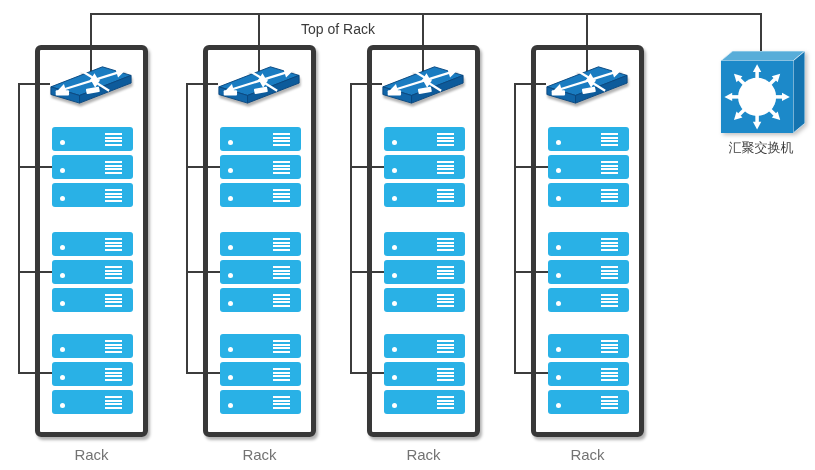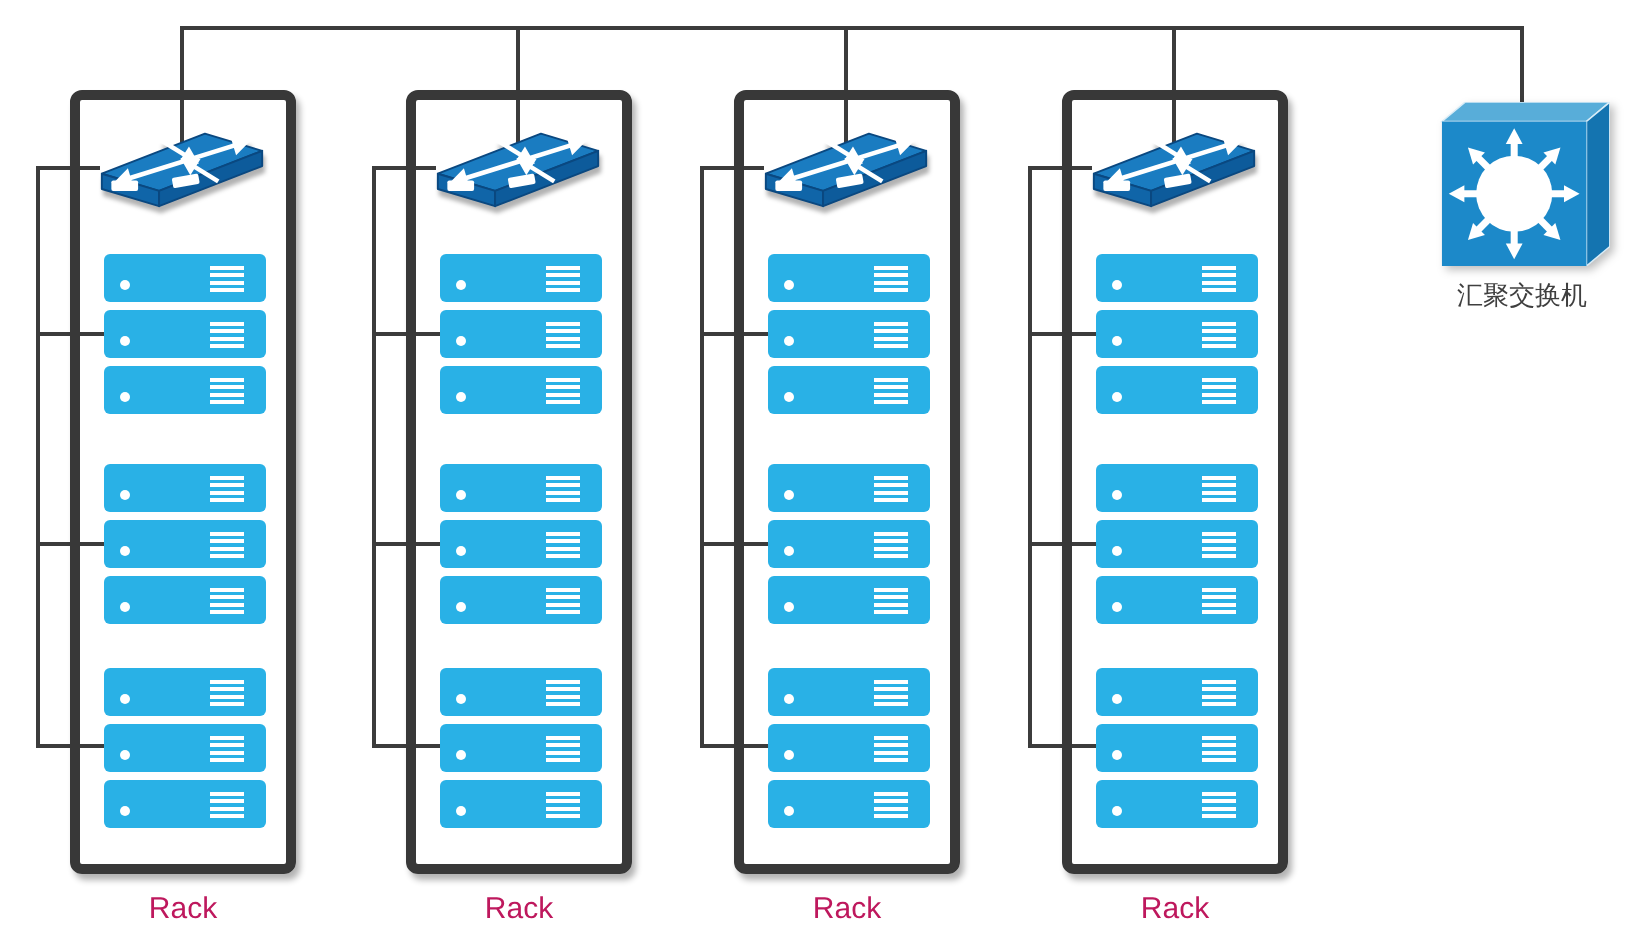--- a/index.html
+++ b/index.html
@@ -29,21 +29,21 @@
   }
   .srv::after{ 
     content:"";position:absolute;right:11px;top:6px;width:17px;height:13px;
     background:repeating-linear-gradient(to bottom,#fff 0 2px,transparent 2px 3.7px);
   }
   .s1{top:77px}.s2{top:105px}.s3{top:133px}
   .s4{top:182px}.s5{top:210px}.s6{top:238px}
   .s7{top:284px}.s8{top:312px}.s9{top:340px}
   .rack-label{
     position:absolute;left:-5px;top:396px;width:113px;text-align:center;
-    font-size:15px;color:#be185d;
+    font-size:15px;color:#737373;
   }
   .top-label{
     position:absolute;left:278px;top:21px;width:120px;text-align:center;
     font-size:14px;color:#3B3B3B;
   }
   .agg{
     position:absolute;left:717px;top:51px;width:88px;height:82px;
     filter:drop-shadow(2px 2px 2px rgba(0,0,0,0.25));
   }
   .agg-label{
@@ -233,14 +233,15 @@
       <use href="#aga" transform="rotate(90)"></use>
       <use href="#aga" transform="rotate(135)"></use>
       <use href="#aga" transform="rotate(180)"></use>
       <use href="#aga" transform="rotate(225)"></use>
       <use href="#aga" transform="rotate(270)"></use>
       <use href="#aga" transform="rotate(315)"></use>
     </g>
   </svg>
   <div class="agg-label">汇聚交换机</div>
 
+  <div class="top-label">Top of Rack</div>
 
 </div>
 
 </body></html>

